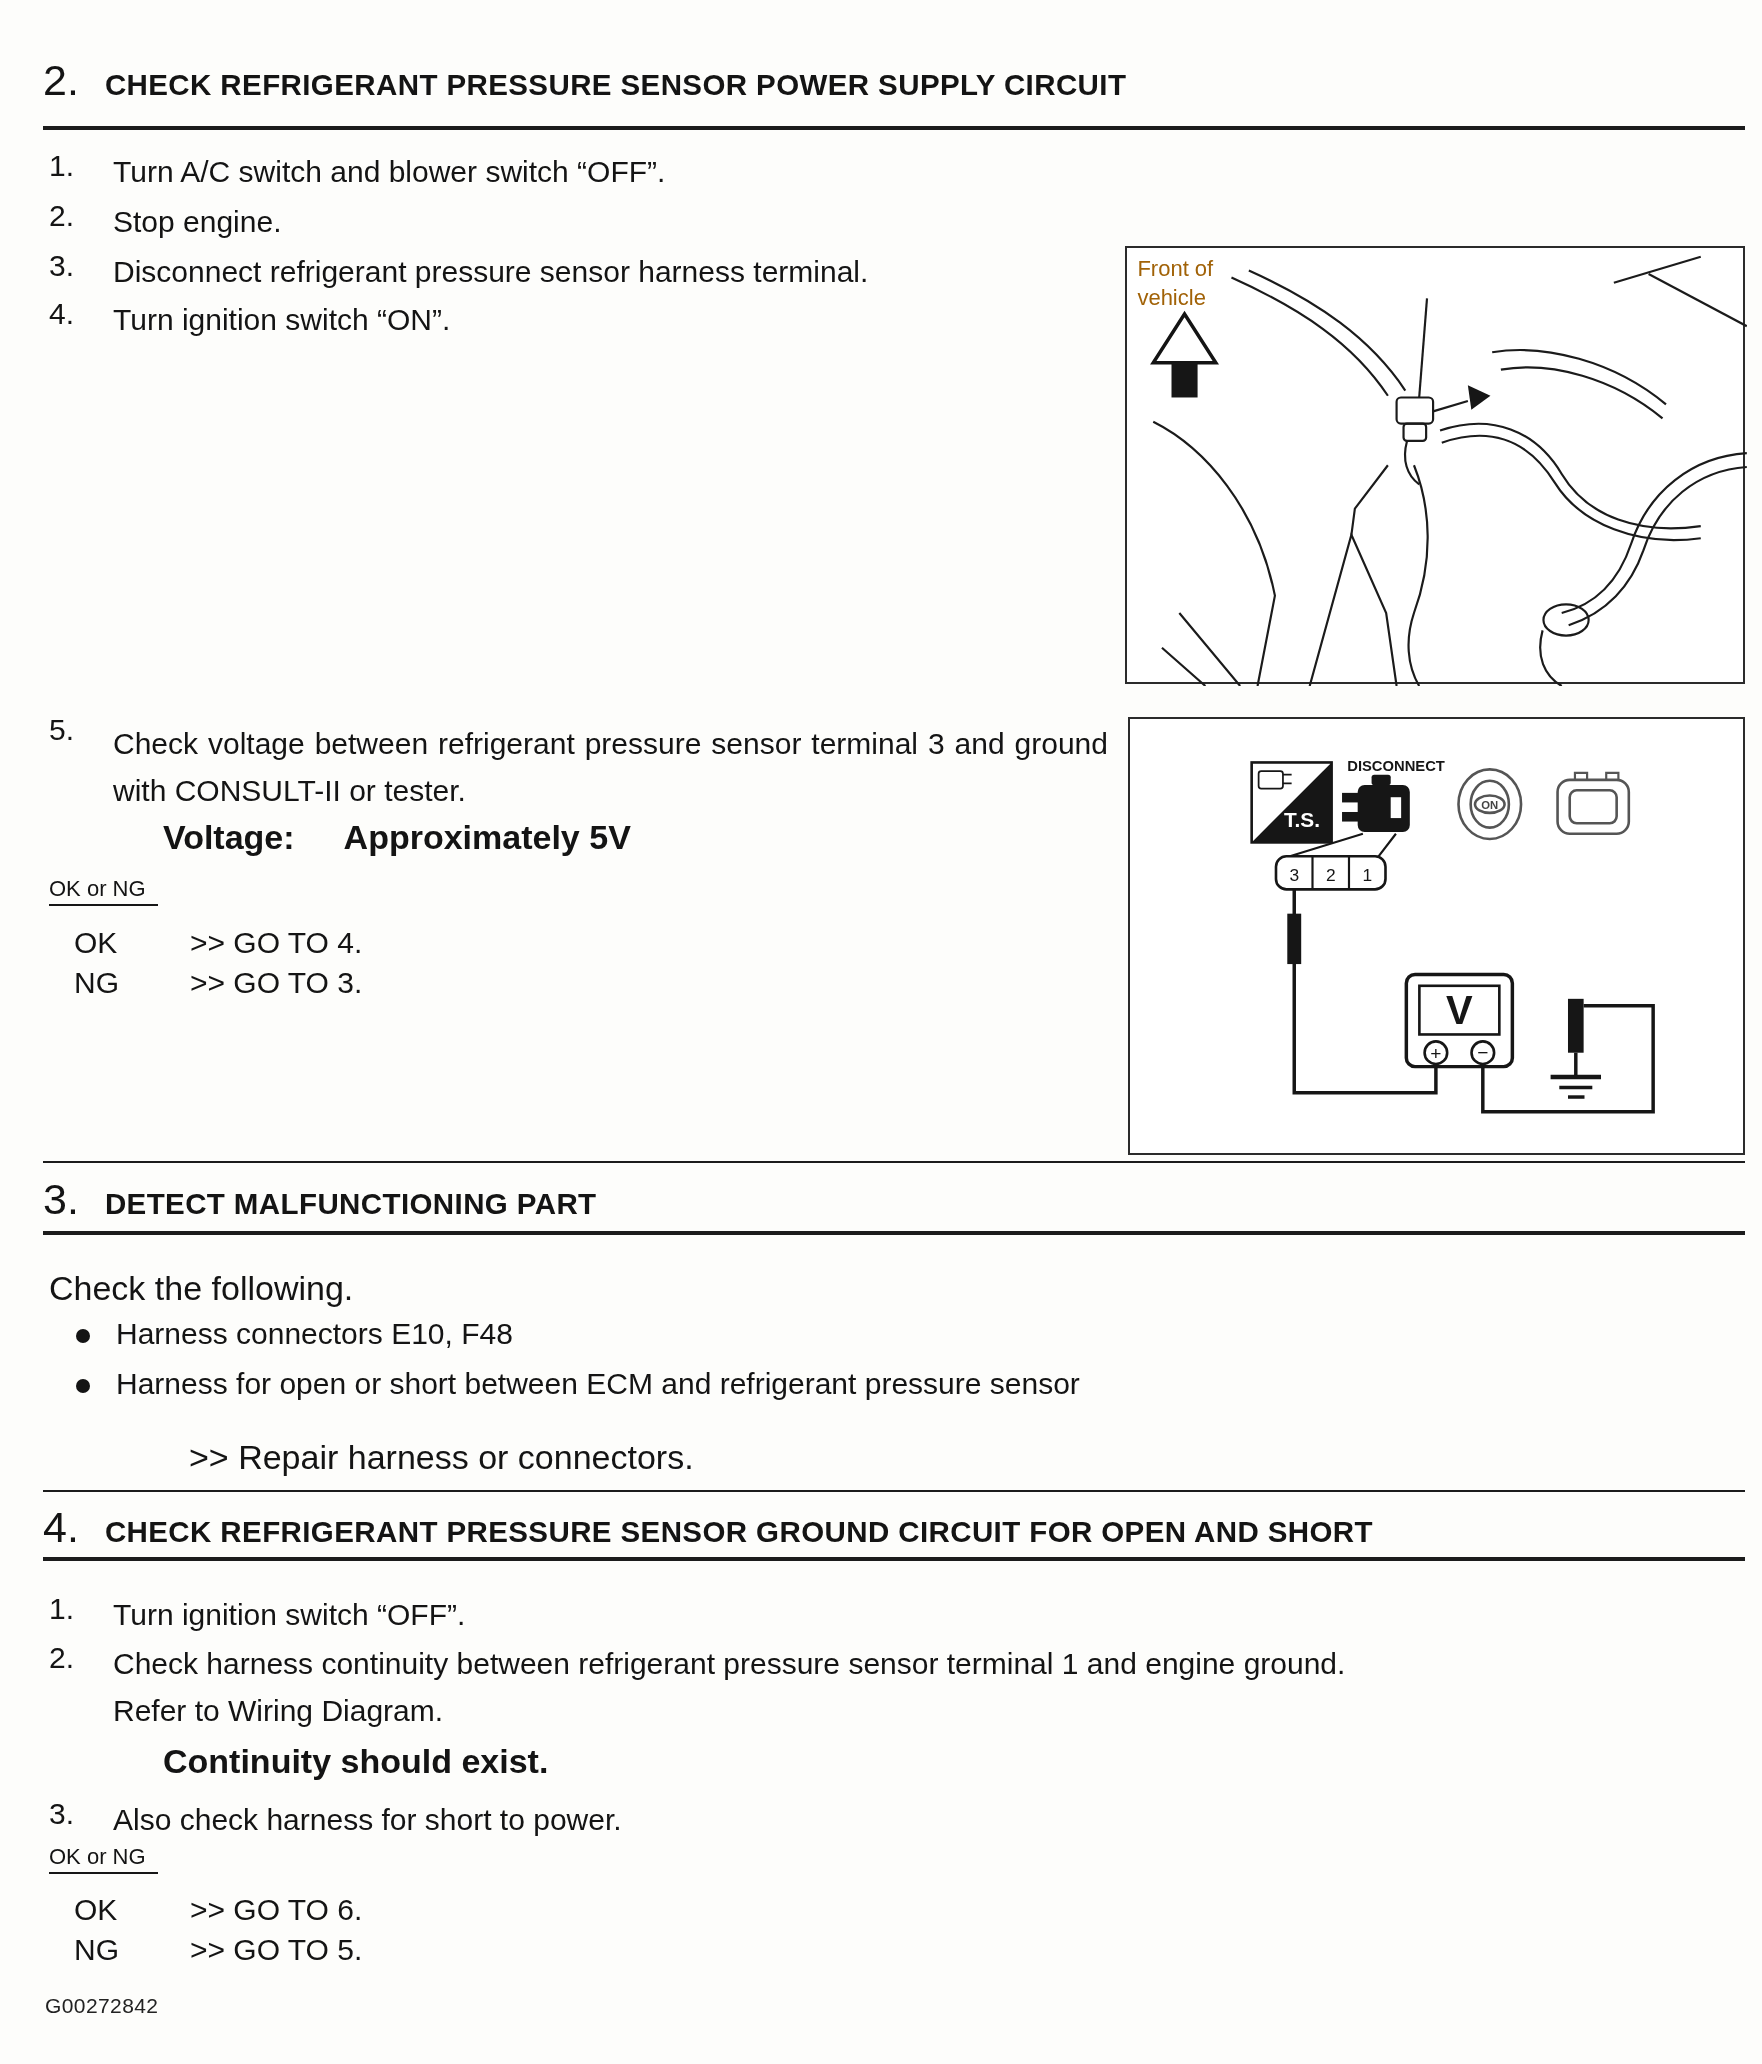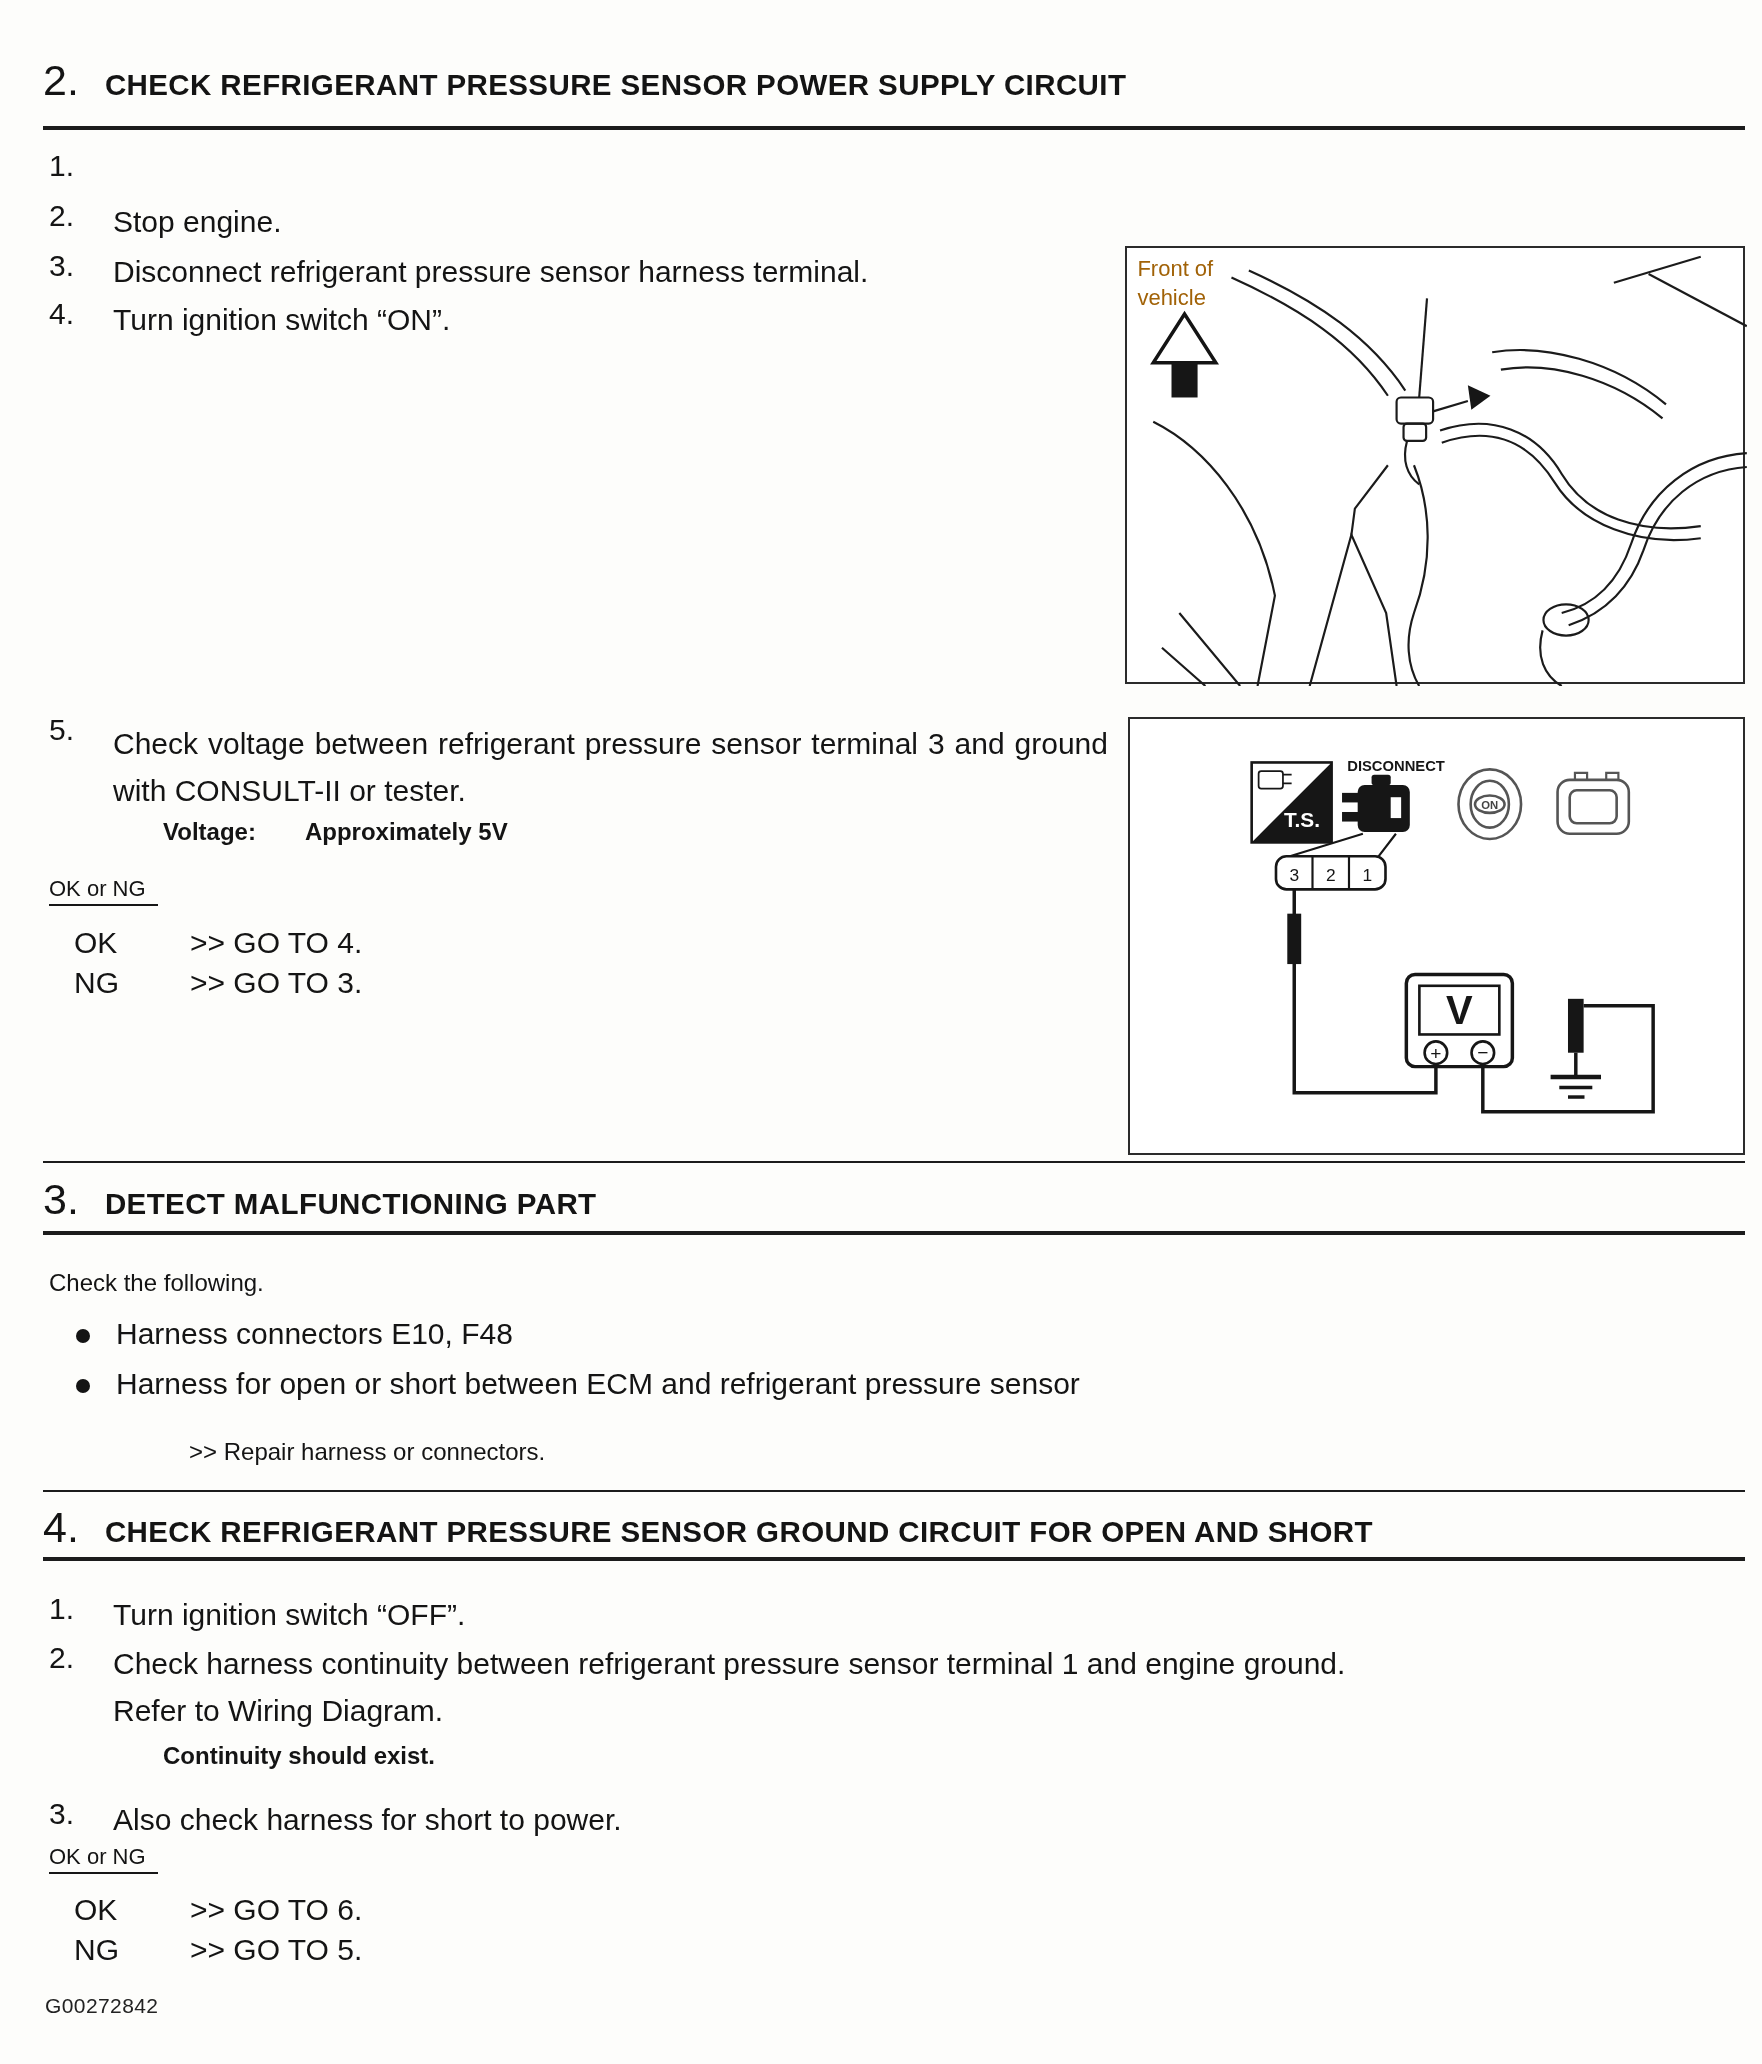--- a/index.html
+++ b/index.html
@@ -10,21 +10,21 @@
     font-family:"Liberation Sans", sans-serif;
   }
   .rule { position:absolute; left:43px; width:1702px; background:#1c1c1c; }
   .sec-head { position:absolute; left:43px; display:flex; align-items:baseline; gap:26px; white-space:nowrap; }
   .sec-num { font-size:43px; font-weight:400; }
   .sec-title { font-size:29.5px; font-weight:700; letter-spacing:0.4px; }
   .step { position:absolute; left:49px; display:flex; font-size:30px; }
   .step-num { width:64px; flex:0 0 64px; }
   .step-text { line-height:1.55; }
   .just { text-align:justify;margin-top:8px; }
-  .plain { position:absolute; font-size:24px; }
+  .plain { position:absolute; font-size:34px; }
   .bold { font-weight:700; }
   .okng-h { position:absolute; left:49px; font-size:22px; border-bottom:2.6px solid #161616; padding-right:12px; padding-bottom:1.7px; }
   .okng-row { position:absolute; left:74px; font-size:30px; }
   .okng-action { position:absolute; left:116px; white-space:nowrap;text-align:center; }
   .okng-label { display:inline-block; }
   .bullet-row { position:absolute; left:76px; display:flex; gap:26px; font-size:30px;justify-content:space-between; }
   .bullet-dot { width:14px; height:14px; border-radius:50%; background:#141414; margin-top:12px; flex:0 0 14px; }
   .figure { position:absolute; border:2.6px solid #2b2b2b; background:#ffffff; }
   .figure svg { position:absolute; left:0; top:0; }
   .fig-label { position:absolute; font-size:22px; line-height:1.3; color:#a16207; }
@@ -36,20 +36,21 @@
 <div class="page">
 
   <div class="sec-head" style="top:56px">
     <span class="sec-num">2.</span>
     <span class="sec-title">CHECK REFRIGERANT PRESSURE SENSOR POWER SUPPLY CIRCUIT</span>
   </div>
   <div class="rule" style="top:126px;height:4.3px"></div>
 
   <div class="step" style="top:149px">
     <span class="step-num">1.</span>
+    <span class="step-text">Turn A/C switch and blower switch “OFF”.</span>
   </div>
   <div class="step" style="top:199px">
     <span class="step-num">2.</span>
     <span class="step-text">Stop engine.</span>
   </div>
   <div class="step" style="top:249px">
     <span class="step-num">3.</span>
     <span class="step-text">Disconnect refrigerant pressure sensor harness terminal.</span>
   </div>
   <div class="step" style="top:297px">

